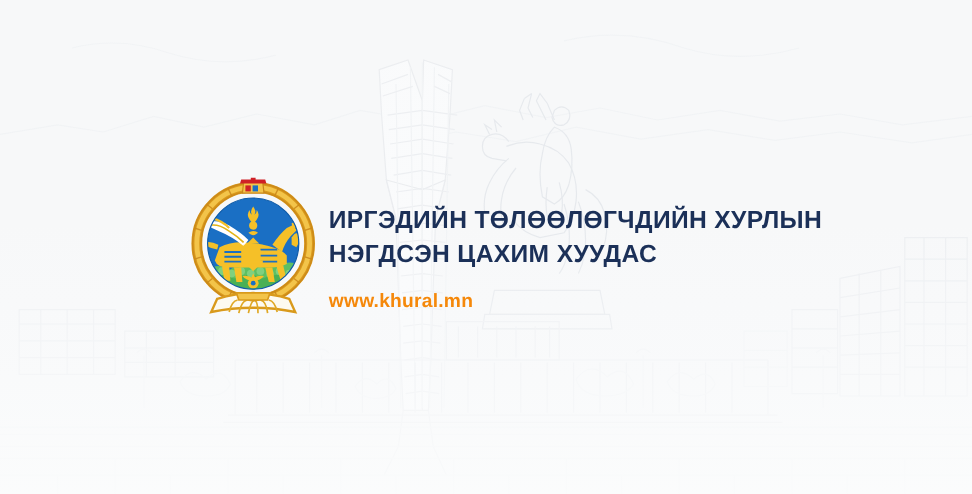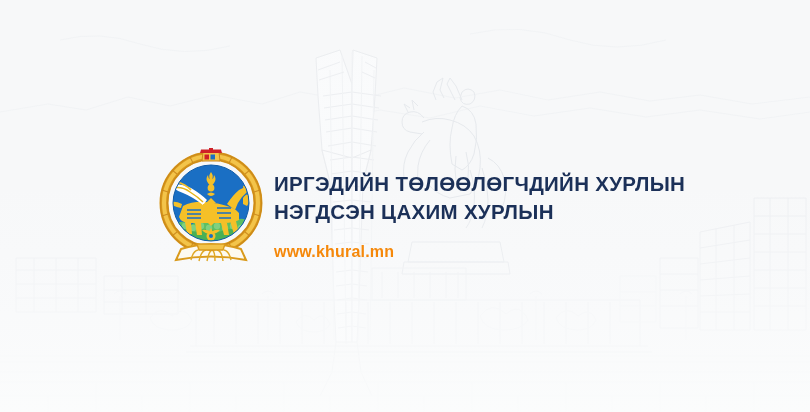--- a/index.html
+++ b/index.html
@@ -378,18 +378,18 @@
           <path d="M44,1.5 L64,1.5 L65,5 L43,5 Z" fill="#cf2027"></path>
           <rect x="47.5" y="6.5" width="4.5" height="5" fill="#cf2027"></rect>
           <rect x="53.5" y="6.5" width="4.5" height="5" fill="#1a6fc4"></rect>
           <path d="M52,0 L56,0 L56,2 L52,2 Z" fill="#cf2027"></path>
         </g>
       </svg>
     </div>
 
     <div id="titleblock">
       <div class="title-line">ИРГЭДИЙН ТӨЛӨӨЛӨГЧДИЙН ХУРЛЫН</div>
-      <div class="title-line">НЭГДСЭН ЦАХИМ ХУРЛЫН</div>
+      <div class="title-line">НЭГДСЭН ЦАХИМ ХУУДАС</div>
       <div id="site-url">www.khural.mn</div>
     </div>
 
   </div>
 </div>
 
 </body></html>

